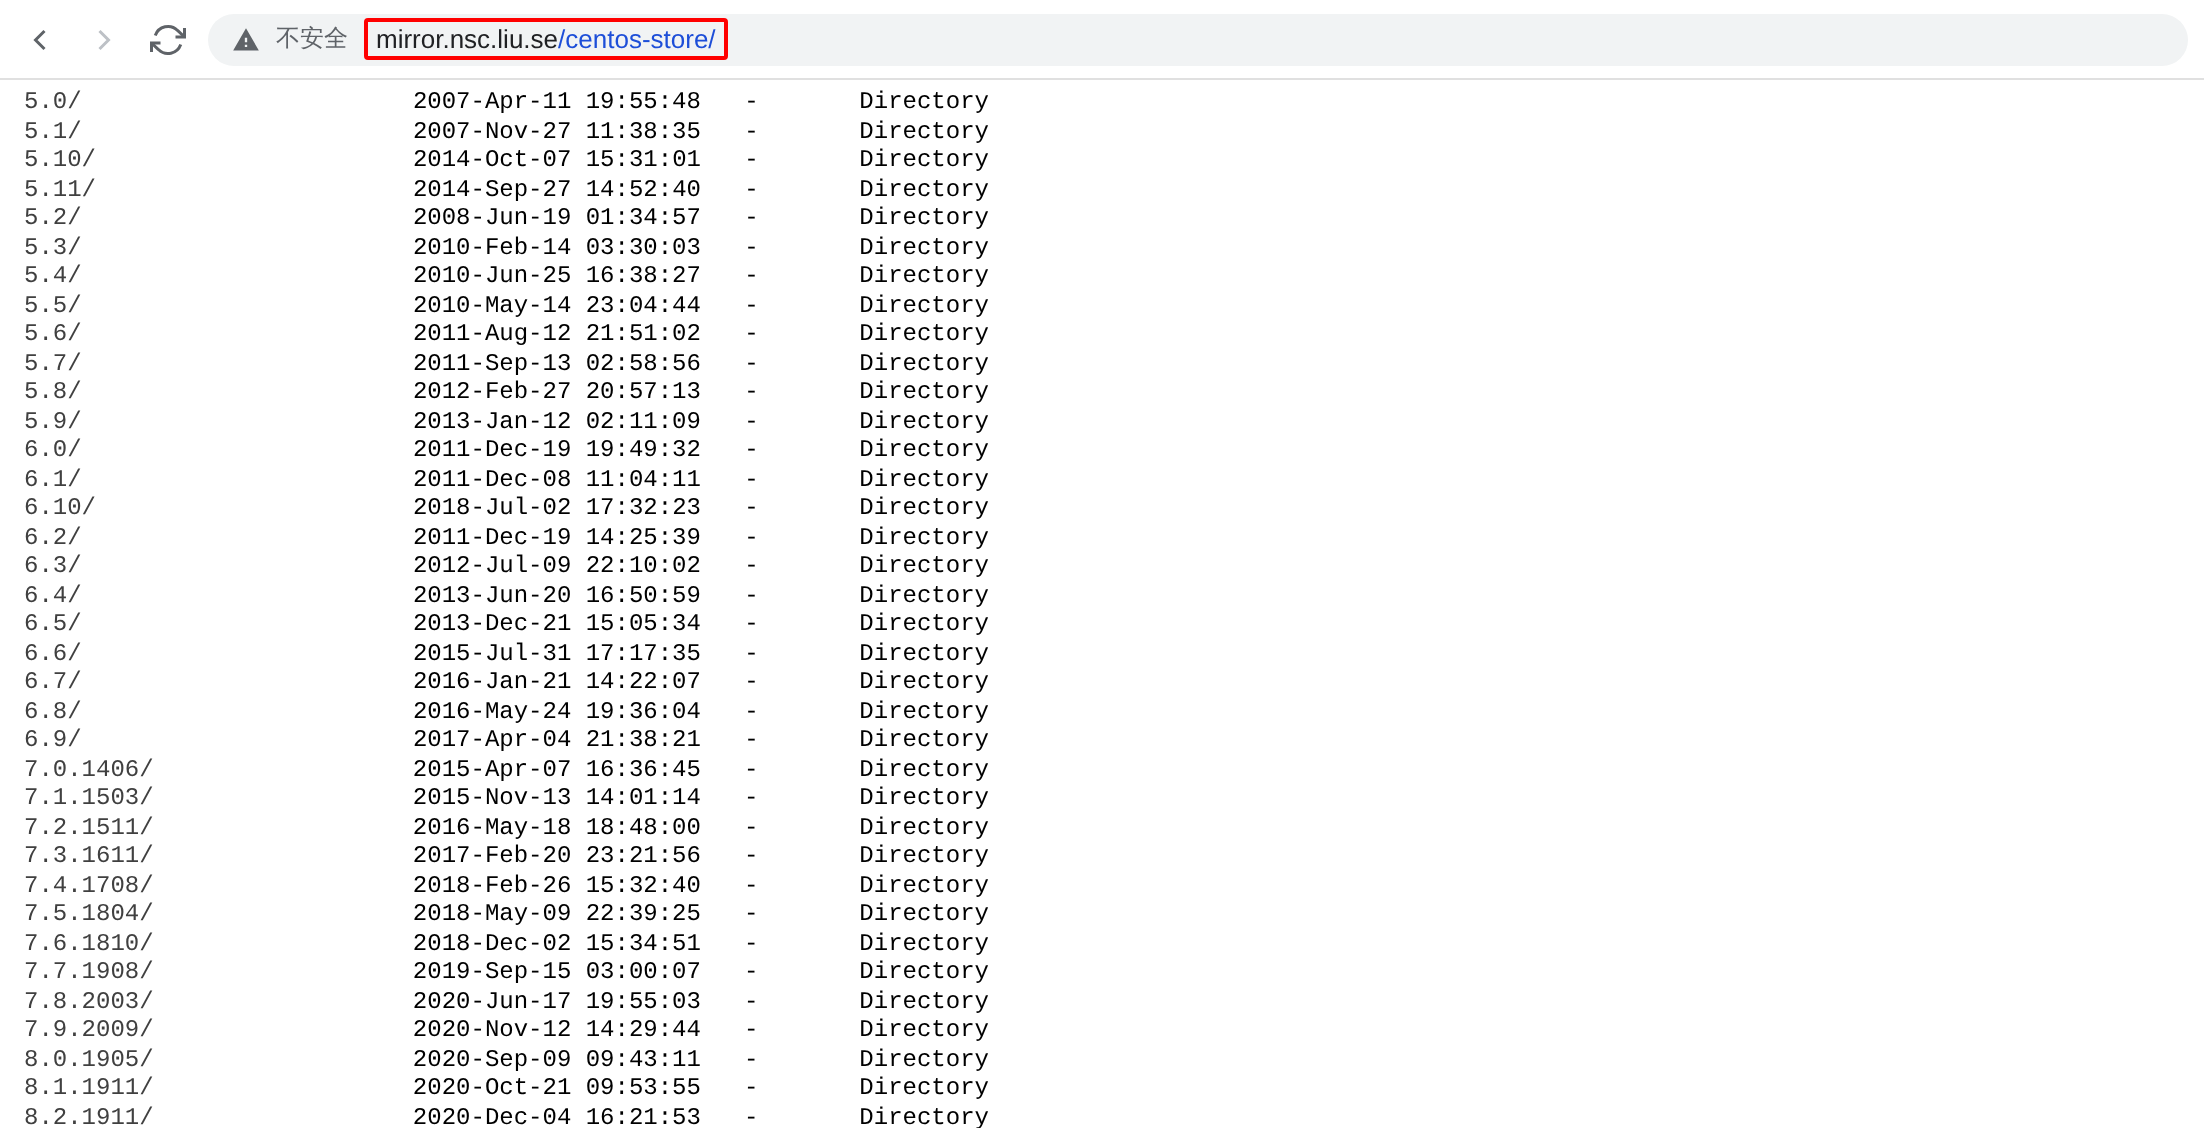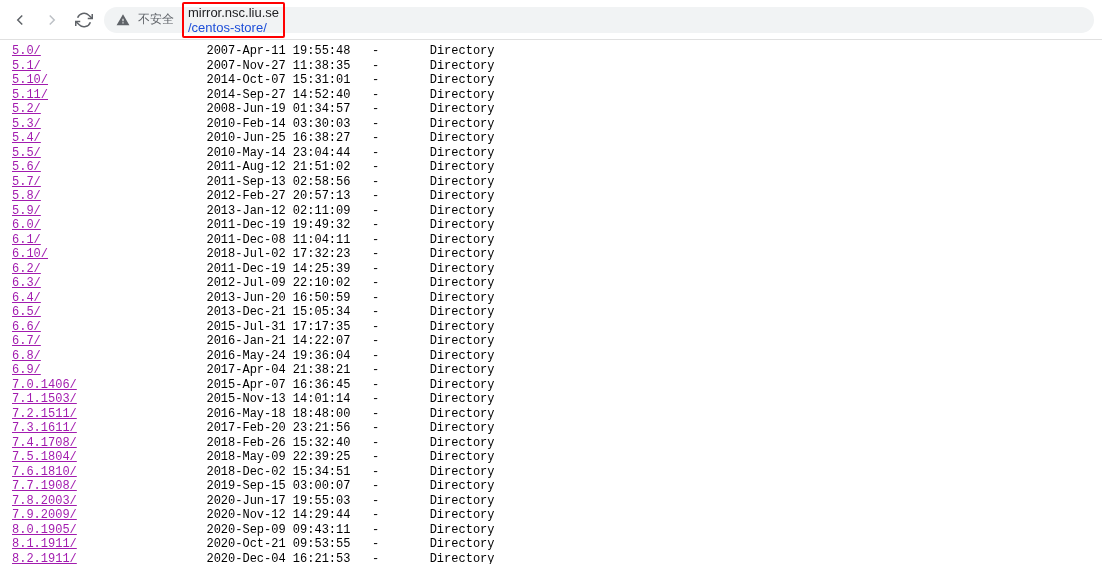--- a/index.html
+++ b/index.html
@@ -44,35 +44,34 @@
     .warning-icon { color: #5f6368; display: flex; align-items: center; }
     .warning-icon svg { width: 14px; height: 14px; }
     
     .security-label { color: #5f6368; font-size: 12px; }
     
     .url-highlight {
       border: 2px solid #ff0000;
       padding: 1px 4px;
       border-radius: 2px;
       display: inline-flex;
-      flex-direction: column;
     }
     
     .url-domain { color: #202124; }
     .url-path { color: #1d4ed8; }
     
     .content {
       padding: 4px 12px;
       font-family: "Courier New", monospace;
       font-size: 12px;
       line-height: 14.5px;
       white-space: pre;
     }
     
-    .dir-link { color: #a21caf; text-decoration: underline; }
+    .dir-link { color: #404040; }
     .row { display: block; }
   </style>
 </head>
 <body>
 
 <div class="browser-toolbar">
   <div class="nav-btn">
     <svg viewBox="0 0 24 24" fill="none" stroke="currentColor" stroke-width="2">
         <path d="M15 18l-6-6 6-6"></path>
       </svg>

